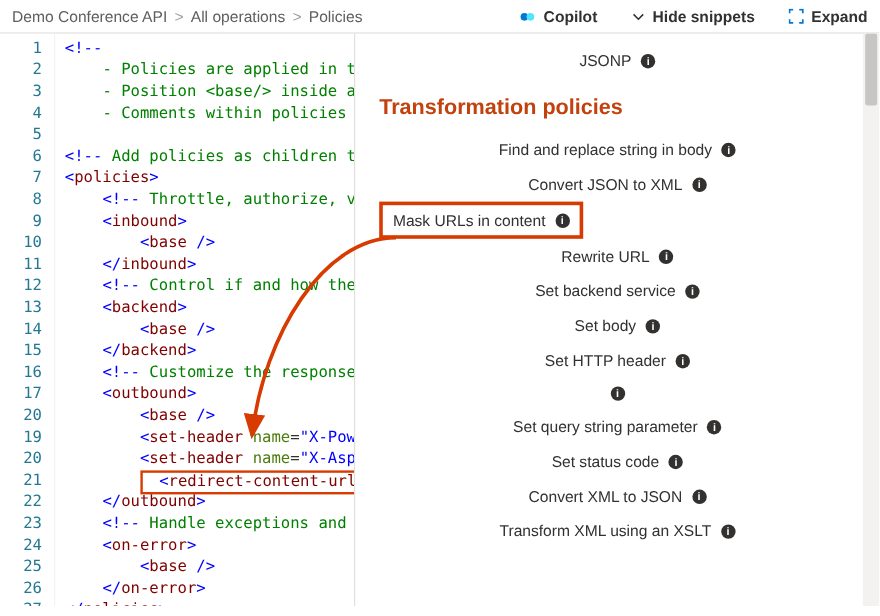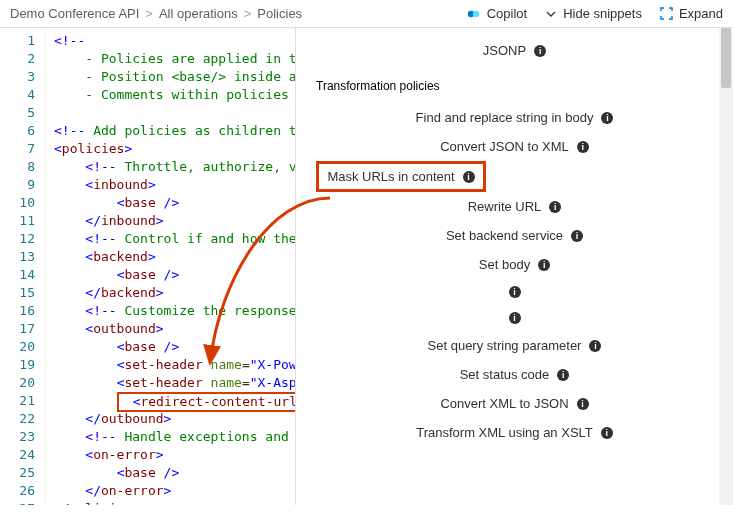--- a/index.html
+++ b/index.html
@@ -24,22 +24,23 @@
     align-items: center;
     gap: 6px;
     flex: 0 0 auto;
     color: #605e5c;
     font-size: 13px;
   }
   .breadcrumb .sep { color: #a19f9d; }
   .tool-actions {
     margin-left: auto;
     display: flex;
-    gap: 18px;
+    gap: 28px;
     align-items: flex-start;
+    font-weight: bold;
   }
   .tool-action {
     display: flex;
     align-items: center;
     gap: 6px;
     cursor: pointer;
     color: #323130;
     font-size: 13px;
   }
   .tool-action svg { display: block; }
@@ -85,24 +86,24 @@
     display: inline-block;
     line-height: 16px;
   }
   .panel {
     flex: 1;
     padding: 8px 20px;
     overflow: hidden;
     position: relative;
   }
   .section-title {
-    font-weight: 400;
-    font-size: 12px;
+    font-weight: 700;
+    font-size: 18px;
     margin: 14px 0 10px 0;
-    color: #000000;
+    color: #c2410c;
   }
   .policy-item {
     display: flex;
     align-items: center;
     gap: 8px;
     padding: 7px 4px;
     font-size: 13px;
     color: #323130;
     cursor: pointer;
     justify-content: center;
@@ -237,20 +238,21 @@
         </div>
         <div class="policy-item">
           <span>Set backend service</span>
           <span class="info-icon">i</span>
         </div>
         <div class="policy-item">
           <span>Set body</span>
           <span class="info-icon">i</span>
         </div>
         <div class="policy-item">
+          <span>Set HTTP header</span>
           <span class="info-icon">i</span>
         </div>
         <div class="policy-item">
           <span class="info-icon">i</span>
         </div>
         <div class="policy-item">
           <span>Set query string parameter</span>
           <span class="info-icon">i</span>
         </div>
         <div class="policy-item">

